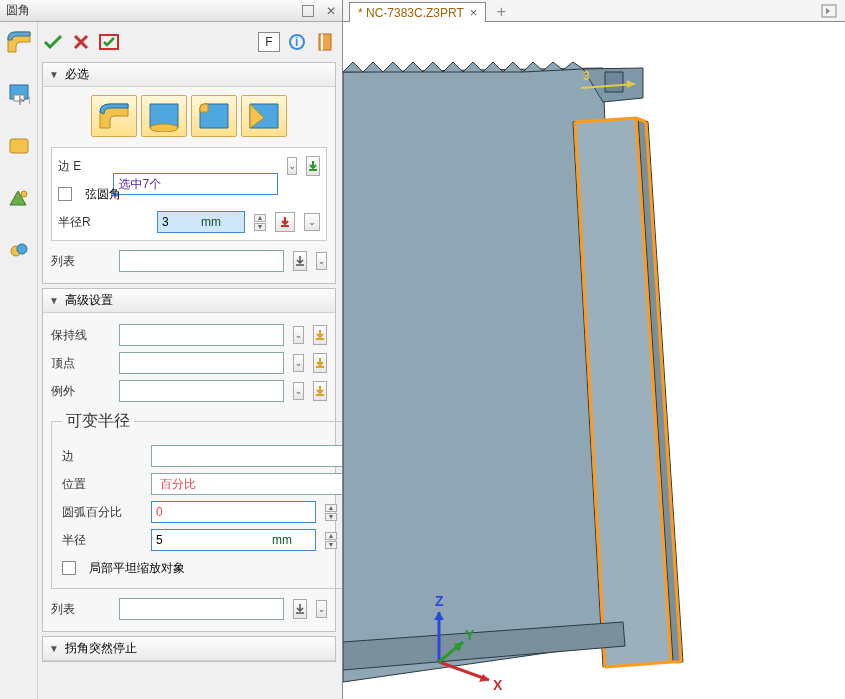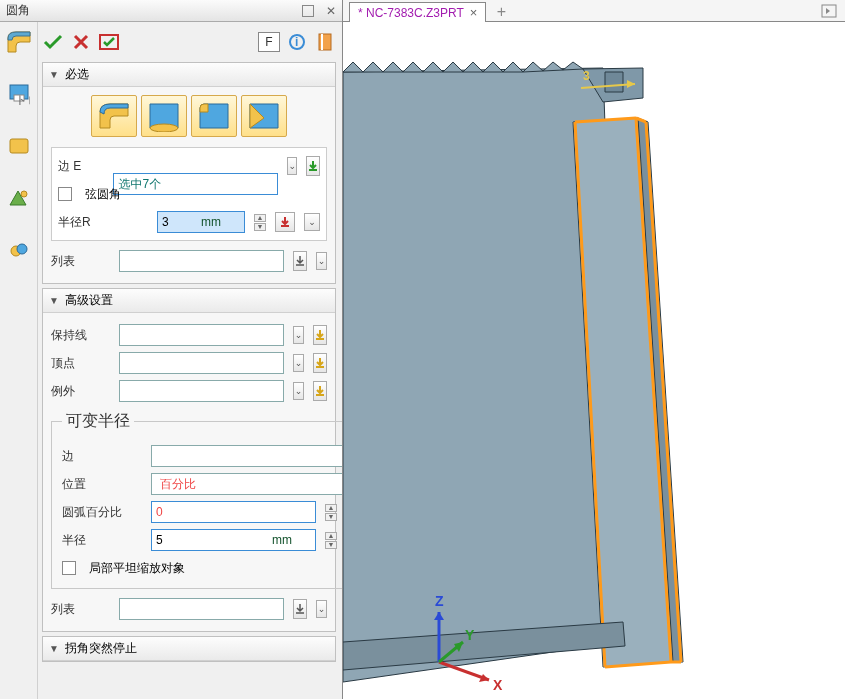--- a/index.html
+++ b/index.html
@@ -22,36 +22,36 @@
   .section-hdr { display: flex; align-items: center; height: 24px; padding: 0 6px; background: linear-gradient(#fdfdfd,#eaeaea); cursor: pointer; border-bottom: 1px solid #d0d0d0;}
   .section-hdr .tri { margin-right: 6px; font-size: 10px; color: #555; }
   .section-body { padding: 8px 8px; background: #f7f7f7; }
   .mode-row { display: flex; justify-content: center; gap: 4px; margin-bottom: 10px; }
   .mode-btn { width: 46px; height: 42px; border: 1px solid #d6a94c; background: linear-gradient(#fff7d9,#ffe08a); display:flex; align-items:center; justify-content:center; cursor:pointer; border-radius:2px;}
   .form-panel { border: 1px solid #ccc; background: #fff; padding: 4px 6px; margin-bottom: 6px;}
   .form-row { display: flex; align-items: center; height: 28px; gap: 9px; }
   .form-row label { width: 90px; color: #333; }
   .text-input { flex: 1; height: 22px; border: 1px solid #8aa; background: #fff; padding: 0 4px; color: #ef4444; }
   .text-input.blue { border-color: #3a8cd6; }
-  .text-input.sel { color: #0f766e; margin-top: 36px; }
+  .text-input.sel { color: #4c1d95; margin-top: 36px; }
   .spin { display:flex; flex-direction:column; gap:1px; }
   .spin .sbtn { width:12px; height:8px; border:1px solid #aaa; background:#f0f0f0; font-size:7px; text-align:center; line-height:6px; color:#666; cursor:pointer;}
   .chev { width:16px; height:18px; border:1px solid #aaa; background:linear-gradient(#fff,#e6e6e6); font-size:9px; color:#555; display:flex; align-items:center; justify-content:center; cursor:pointer;}
   .dl-btn { width:20px; height:20px; border:1px solid #aaa; background:linear-gradient(#fff,#e6e6e6); display:flex; align-items:center; justify-content:center; cursor:pointer;}
   .checkbox { width:14px; height:14px; border:1px solid #888; background:#fff; display:inline-block; margin-right:4px; vertical-align:middle;}
   fieldset.vr { border:1px solid #c8c8c8; padding: 10px 10px 6px; margin-top:6px;}
   fieldset.vr legend { padding: 0 4px; color:#333; font-size:16px;}
   .vr .form-row label { width: 80px; }
   .input-unit { position: relative; flex:1; display:flex; align-items:center;}
   .input-unit input { width:100%; height:22px; border:1px solid #3a8cd6; padding:0 4px;}
   .input-unit .unit { position:absolute; right:24px; color:#14532d; pointer-events:none;}
   .right-panel { flex:1; display:flex; flex-direction:column; background:#fff;}
   .tabbar { height: 22px; border-bottom: 1px solid #888; display:flex; align-items:flex-end; padding: 0 6px; background:#f5f5f5;}
   .tab { height:20px; border:1px solid #888; border-bottom:none; background:#fff; display:flex; align-items:center; padding:0 8px; gap:6px; cursor:pointer; position:relative; top:1px;}
-  .tab .tx { color:#a21caf; }
+  .tab .tx { color:#a16207; }
   .tab .close { color:#666; cursor:pointer; font-size:13px;}
   .tab-add { width:18px; height:18px; margin-left:6px; display:flex; align-items:center; justify-content:center; color:#888; font-size:16px; cursor:pointer;}
   .dock-icon { margin-left:auto; width:20px; height:20px; display:flex; align-items:center; justify-content:center; color:#888; cursor:pointer;}
   .viewport { flex:1; position:relative; overflow:hidden; background:#fff;}
   .viewport svg { position:absolute; inset:0; }
   .axis-label { font-size:14px; font-weight:bold;}
 </style>
 </head>
 <body>
 

